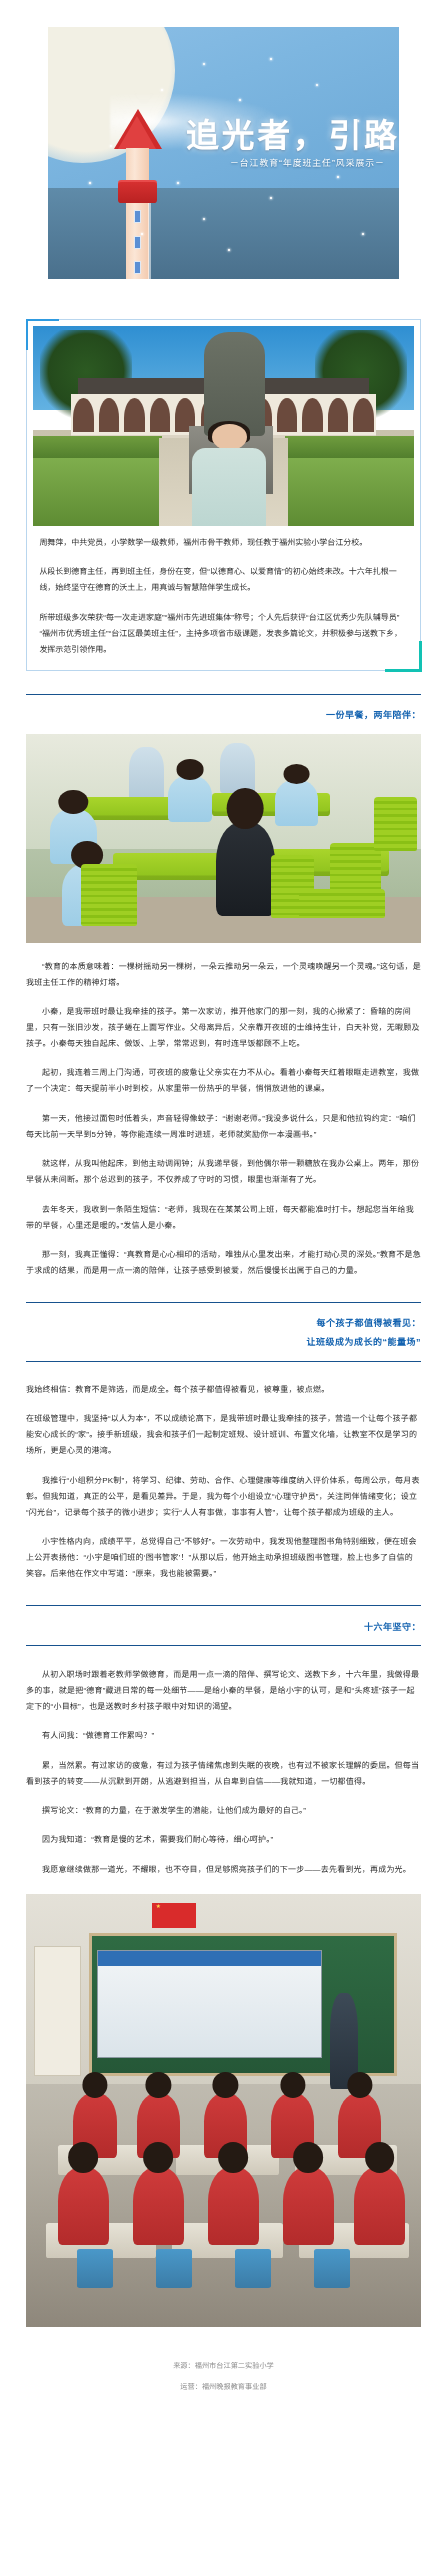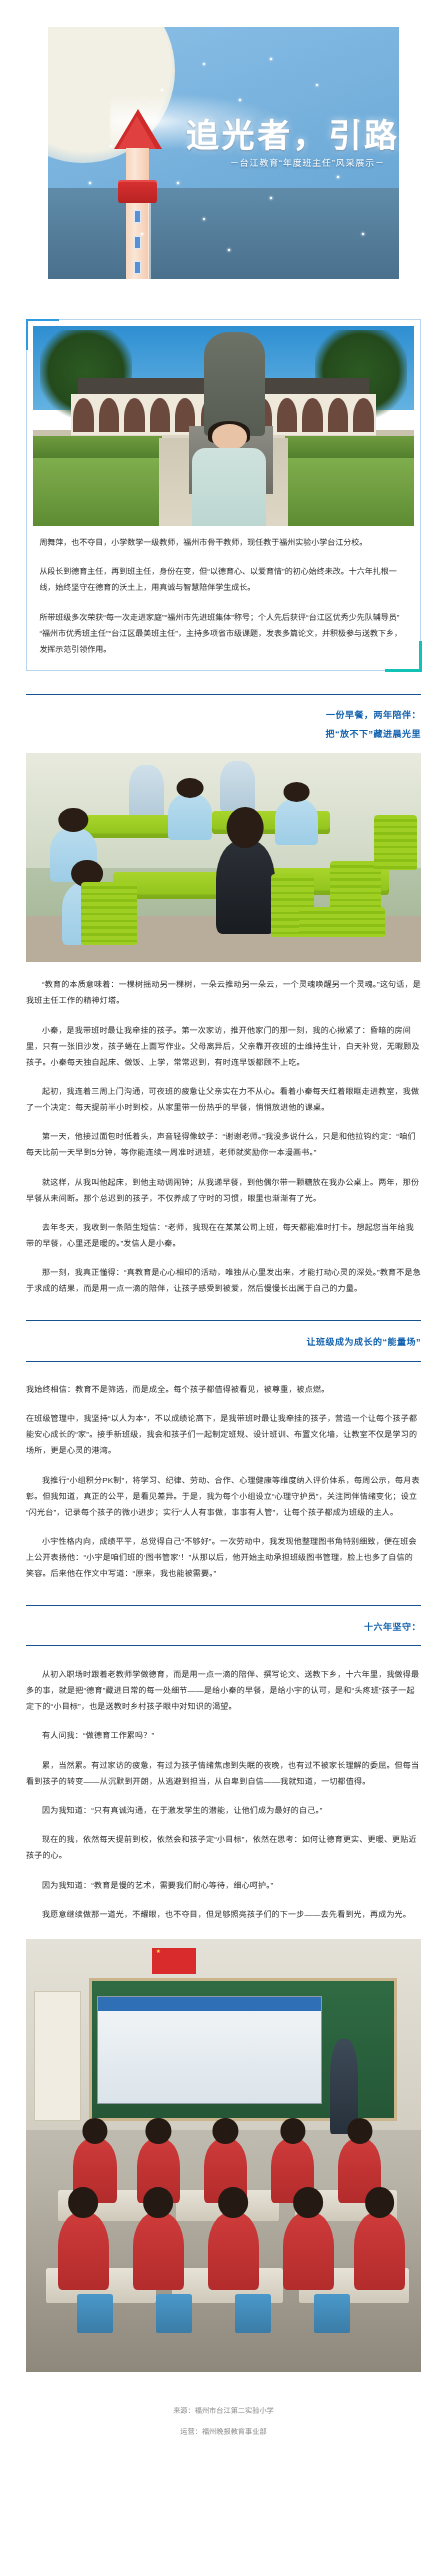--- a/index.html
+++ b/index.html
@@ -349,30 +349,29 @@
     <div class="ps-plinth"></div>
     <div class="ps-statue"></div>
     <div class="ps-person">
       <div class="ps-hair"></div>
       <div class="ps-head"></div>
       <div class="ps-shirt"></div>
     </div>
   </div>
 
   <div class="card-text">
-    <p>周舞萍，也不夺目，小学数学一级教师，福州市骨干教师，现任教于福州实验小学台江分校。</p>
+    <p>周舞萍，中共党员，小学数学一级教师，福州市骨干教师，现任教于福州实验小学台江分校。</p>
     <p>从段长到德育主任，再到班主任，身份在变，但“以德育心、以爱育情”的初心始终未改。十六年扎根一线，始终坚守在德育的沃土上，用真诚与智慧陪伴学生成长。</p>
     <p>所带班级多次荣获“每一次走进家庭”“福州市先进班集体”称号；个人先后获评“台江区优秀少先队辅导员”“福州市优秀班主任”“台江区最美班主任”，主持多项省市级课题，发表多篇论文，并积极参与送教下乡，发挥示范引领作用。</p>
   </div>
 </div>
 
 <div class="head-rule-top"></div>
 <div class="head-block">
   <div class="l1">一份早餐，两年陪伴：</div>
-  <div class="l2">把“放不下”藏进晨光里</div>
 </div>
 
 <div style="margin:0 26px;">
   <div class="photo photo-lunch">
     <div class="pl-wall"></div>
     <div class="pl-floor"></div>
 
     <div class="pl-teacher" style="left:26%;top:6%;width:9%;height:26%"></div>
     <div class="pl-teacher" style="left:49%;top:4%;width:9%;height:24%"></div>
 
@@ -410,20 +409,21 @@
   <p class="indent">小秦，是我带班时最让我牵挂的孩子。第一次家访，推开他家门的那一刻，我的心揪紧了：昏暗的房间里，只有一张旧沙发，孩子蜷在上面写作业。父母离异后，父亲靠开夜班的士维持生计，白天补觉，无暇顾及孩子。小秦每天独自起床、做饭、上学，常常迟到，有时连早饭都顾不上吃。</p>
   <p class="indent">起初，我连着三周上门沟通，可夜班的疲惫让父亲实在力不从心。看着小秦每天红着眼眶走进教室，我做了一个决定：每天提前半小时到校，从家里带一份热乎的早餐，悄悄放进他的课桌。</p>
   <p class="indent">第一天，他接过面包时低着头，声音轻得像蚊子：“谢谢老师。”我没多说什么，只是和他拉钩约定：“咱们每天比前一天早到5分钟，等你能连续一周准时进班，老师就奖励你一本漫画书。”</p>
   <p class="indent">就这样，从我叫他起床，到他主动调闹钟；从我递早餐，到他偶尔带一颗糖放在我办公桌上。两年，那份早餐从未间断。那个总迟到的孩子，不仅养成了守时的习惯，眼里也渐渐有了光。</p>
   <p class="indent">去年冬天，我收到一条陌生短信：“老师，我现在在某某公司上班，每天都能准时打卡。想起您当年给我带的早餐，心里还是暖的。”发信人是小秦。</p>
   <p class="indent">那一刻，我真正懂得：“真教育是心心相印的活动，唯独从心里发出来，才能打动心灵的深处。”教育不是急于求成的结果，而是用一点一滴的陪伴，让孩子感受到被爱，然后慢慢长出属于自己的力量。</p>
 </div>
 
 <div class="head-rule-top"></div>
 <div class="head-block">
+  <div class="l1">每个孩子都值得被看见：</div>
   <div class="l2">让班级成为成长的“能量场”</div>
 </div>
 <div class="head-rule-bot"></div>
 
 <div class="body-text">
   <p>我始终相信：教育不是筛选，而是成全。每个孩子都值得被看见，被尊重，被点燃。</p>
   <p>在班级管理中，我坚持“以人为本”，不以成绩论高下，是我带班时最让我牵挂的孩子，营造一个让每个孩子都能安心成长的“家”。接手新班级，我会和孩子们一起制定班规、设计班训、布置文化墙，让教室不仅是学习的场所，更是心灵的港湾。</p>
   <p class="indent">我推行“小组积分PK制”，将学习、纪律、劳动、合作、心理健康等维度纳入评价体系，每周公示，每月表彰。但我知道，真正的公平，是看见差异。于是，我为每个小组设立“心理守护员”，关注同伴情绪变化；设立“闪光台”，记录每个孩子的微小进步；实行“人人有事做，事事有人管”，让每个孩子都成为班级的主人。</p>
   <p class="indent">小宇性格内向，成绩平平，总觉得自己“不够好”。一次劳动中，我发现他整理图书角特别细致，便在班会上公开表扬他：“小宇是咱们班的‘图书管家’！”从那以后，他开始主动承担班级图书管理，脸上也多了自信的笑容。后来他在作文中写道：“原来，我也能被需要。”</p>
 </div>
@@ -431,22 +431,21 @@
 <div class="head-rule-top"></div>
 <div class="head-block">
   <div class="l1">十六年坚守：</div>
 </div>
 <div class="head-rule-bot"></div>
 
 <div class="body-text">
   <p class="indent">从初入职场时跟着老教师学做德育，而是用一点一滴的陪伴、撰写论文、送教下乡，十六年里，我做得最多的事，就是把“德育”藏进日常的每一处细节——是给小秦的早餐，是给小宇的认可，是和“头疼班”孩子一起定下的“小目标”，也是送教时乡村孩子眼中对知识的渴望。</p>
   <p class="indent">有人问我：“做德育工作累吗？”</p>
   <p class="indent">累，当然累。有过家访的疲惫，有过为孩子情绪焦虑到失眠的夜晚，也有过不被家长理解的委屈。但每当看到孩子的转变——从沉默到开朗，从逃避到担当，从自卑到自信——我就知道，一切都值得。</p>
-  <p class="indent">因为我知道：“只有真诚沟通，在于激发学生的潜能，让他们成为最好的自己。”</p>
-  <p class="indent">现在的我，依然每天提前到校，依然会和孩子定“小目标”，依然在思考：如何让德育更实、更暖、更贴近孩子的心。</p>
+  <p class="indent">撰写论文：“教育的力量，在于激发学生的潜能，让他们成为最好的自己。”</p>
   <p class="indent">因为我知道：“教育是慢的艺术，需要我们耐心等待，细心呵护。”</p>
   <p class="indent">我愿意继续做那一道光，不耀眼，也不夺目，但足够照亮孩子们的下一步——去先看到光，再成为光。</p>
 </div>
 
 <div style="margin:0 26px;">
   <div class="photo photo-class">
     <div class="pc-wall"></div>
     <div class="pc-board"></div>
     <div class="pc-screen">
       <div class="pc-screen-bar"></div>

